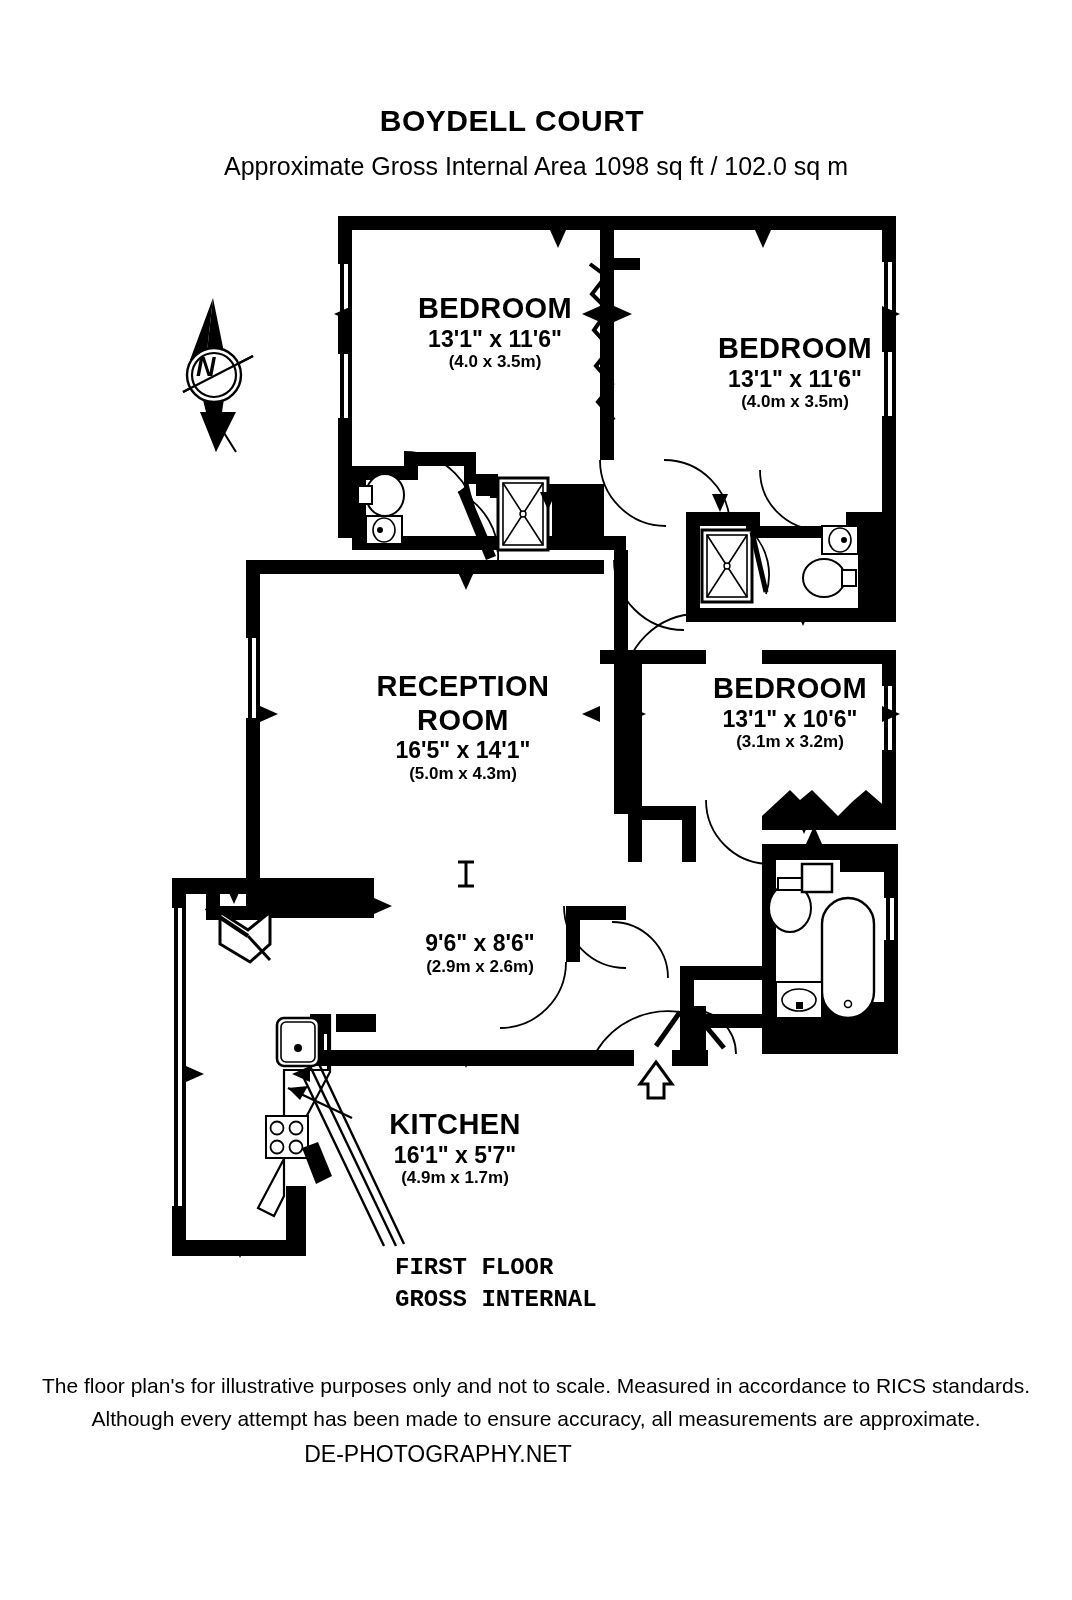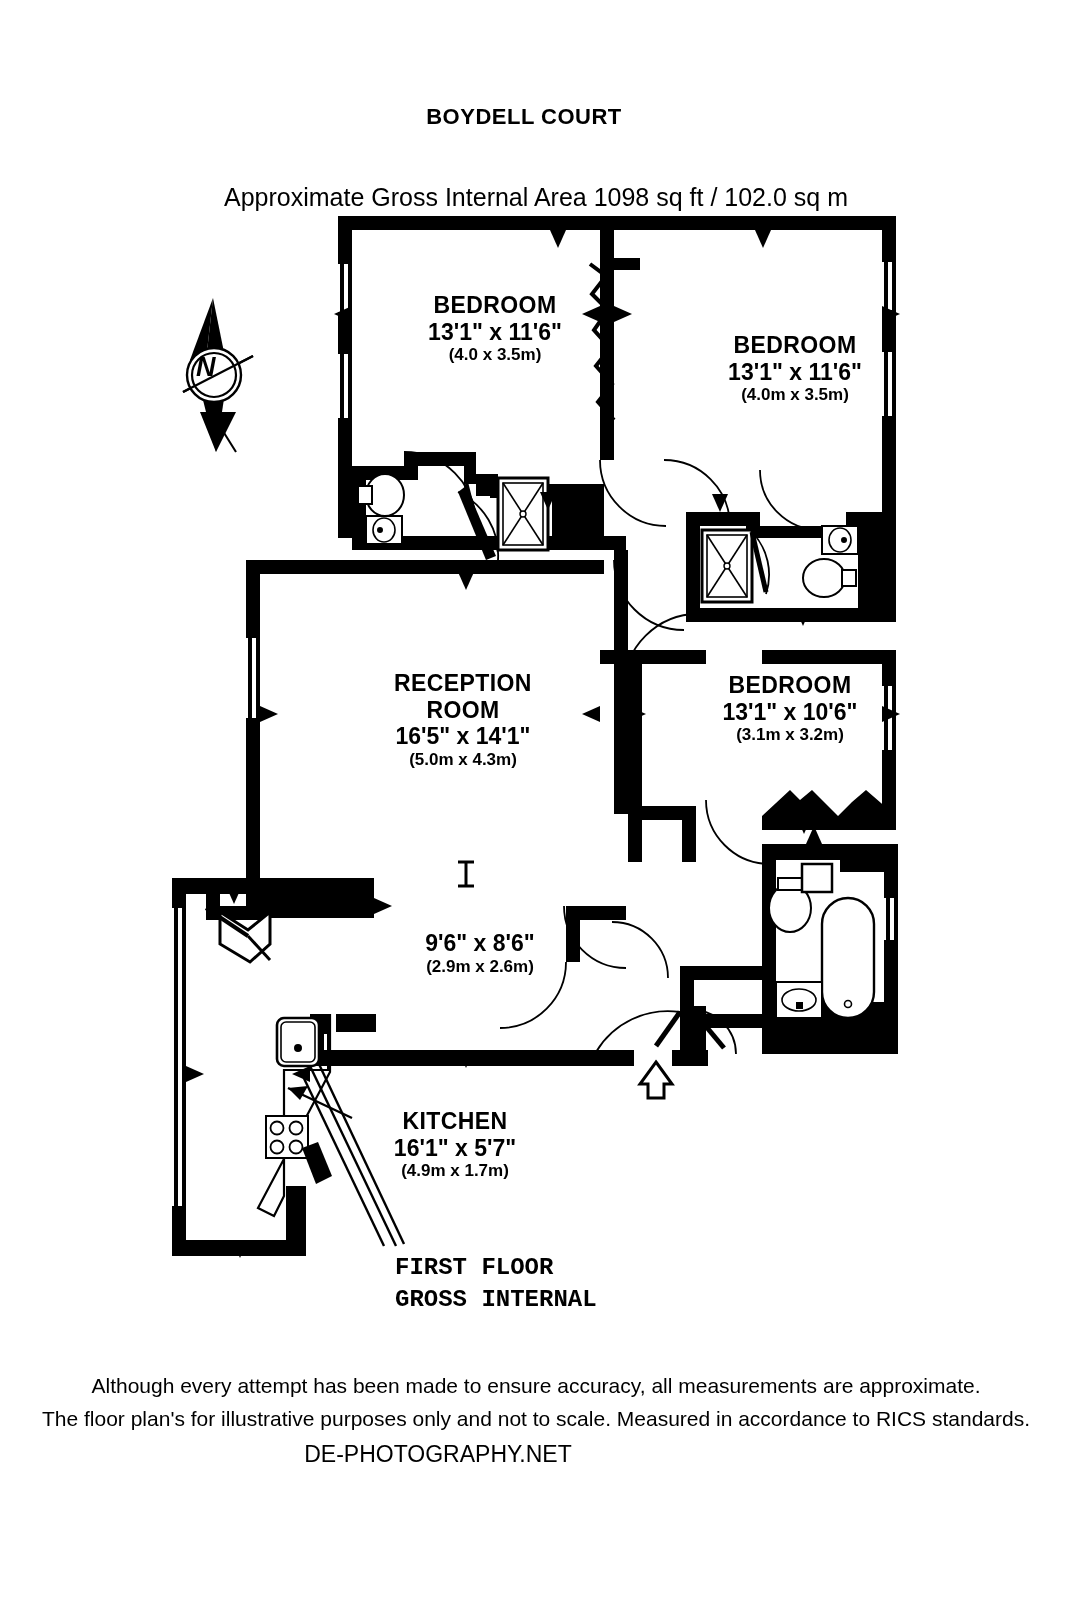--- a/index.html
+++ b/index.html
@@ -16,50 +16,49 @@
     overflow: hidden;
   }
   #page {
     position: absolute;
     left: 0; top: 0;
     width: 1072px;
     height: 1600px;
   }
   .title {
     position: absolute;
-    left: 12px; top: 104px;
+    left: 0; top: 104px;
     width: 1024px;
     text-align: center;
-    font-size: 22px;
+    font-size: 30px;
     font-weight: bold;
     letter-spacing: 0.5px;
   }
   .subtitle {
     position: absolute;
     left: 0; top: 152px;
     width: 1072px;
     text-align: center;
     font-size: 25px;
     font-weight: normal;
-    margin-top: 31px;
   }
   .plan-svg {
     position: absolute;
     left: 0; top: 0;
     width: 1072px;
     height: 1600px;
   }
   .roomlabel {
     position: absolute;
     text-align: center;
     font-weight: bold;
     line-height: 1.16;
     white-space: nowrap;
   }
-  .roomlabel .nm { font-size: 23px; letter-spacing: 0.4px; }
+  .roomlabel .nm { font-size: 29px; letter-spacing: 0.4px; }
   .roomlabel .d1 { font-size: 23px; }
   .roomlabel .d2 { font-size: 17px; }
 
   #lbl-bed1 { left: 380px; top: 292px; width: 230px; }
   #lbl-bed2 { left: 680px; top: 332px; width: 230px; }
   #lbl-bed3 { left: 675px; top: 672px; width: 230px; }
   #lbl-reception { left: 338px; top: 670px; width: 250px; }
   #lbl-hall { left: 380px; top: 930px; width: 200px; }
   #lbl-kitchen { left: 345px; top: 1108px; width: 220px; }
 
@@ -468,19 +467,19 @@
     <div class="d1">16'1" x 5'7"</div>
     <div class="d2">(4.9m x 1.7m)</div>
   </div>
 
   <div class="footerblock">
     <div>FIRST FLOOR</div>
     <div>GROSS INTERNAL</div>
   </div>
 
   <div class="disclaimer">
+    <div>The floor plan's for illustrative purposes only and not to scale. Measured in accordance to RICS standards.</div>
     <div>Although every attempt has been made to ensure accuracy, all measurements are approximate.</div>
-    <div>The floor plan's for illustrative purposes only and not to scale. Measured in accordance to RICS standards.</div>
   </div>
 
   <div class="website">DE-PHOTOGRAPHY.NET</div>
 
 </div>
 
 </body></html>

